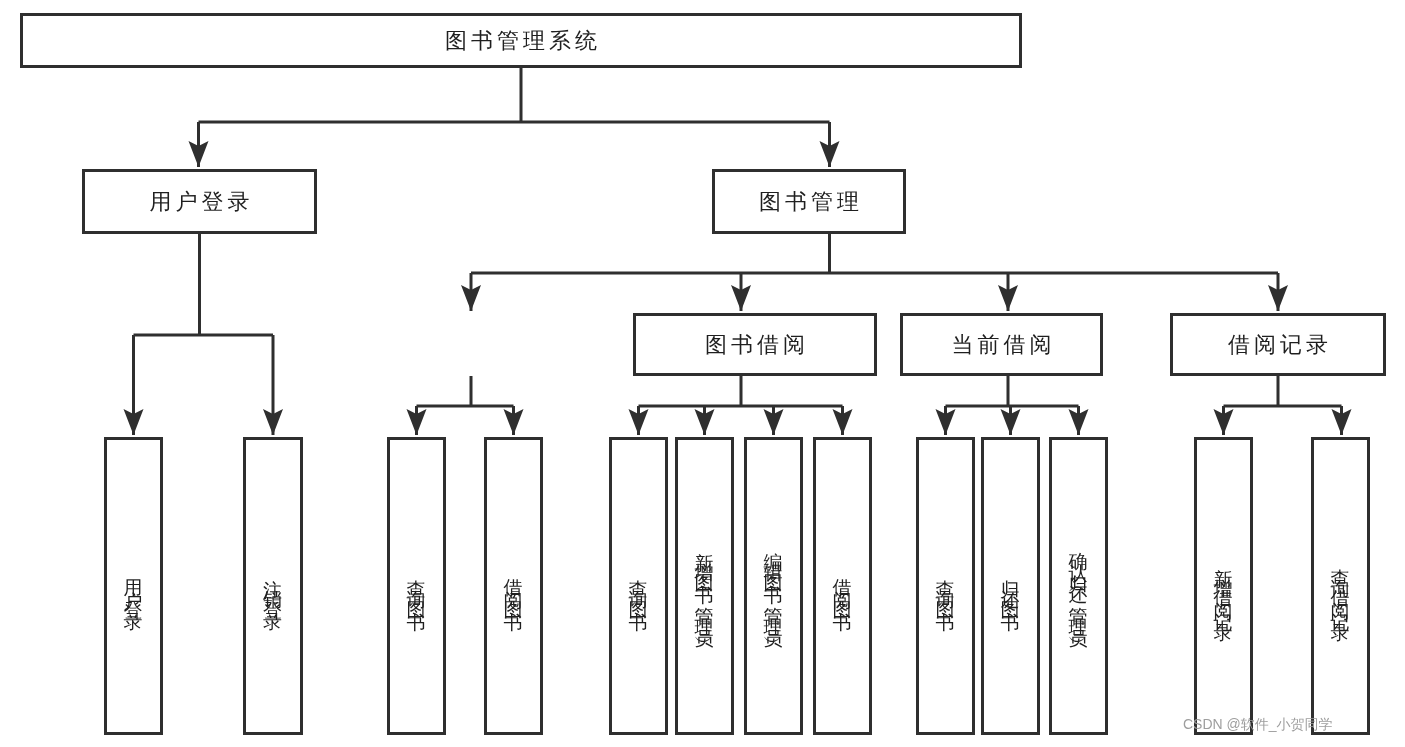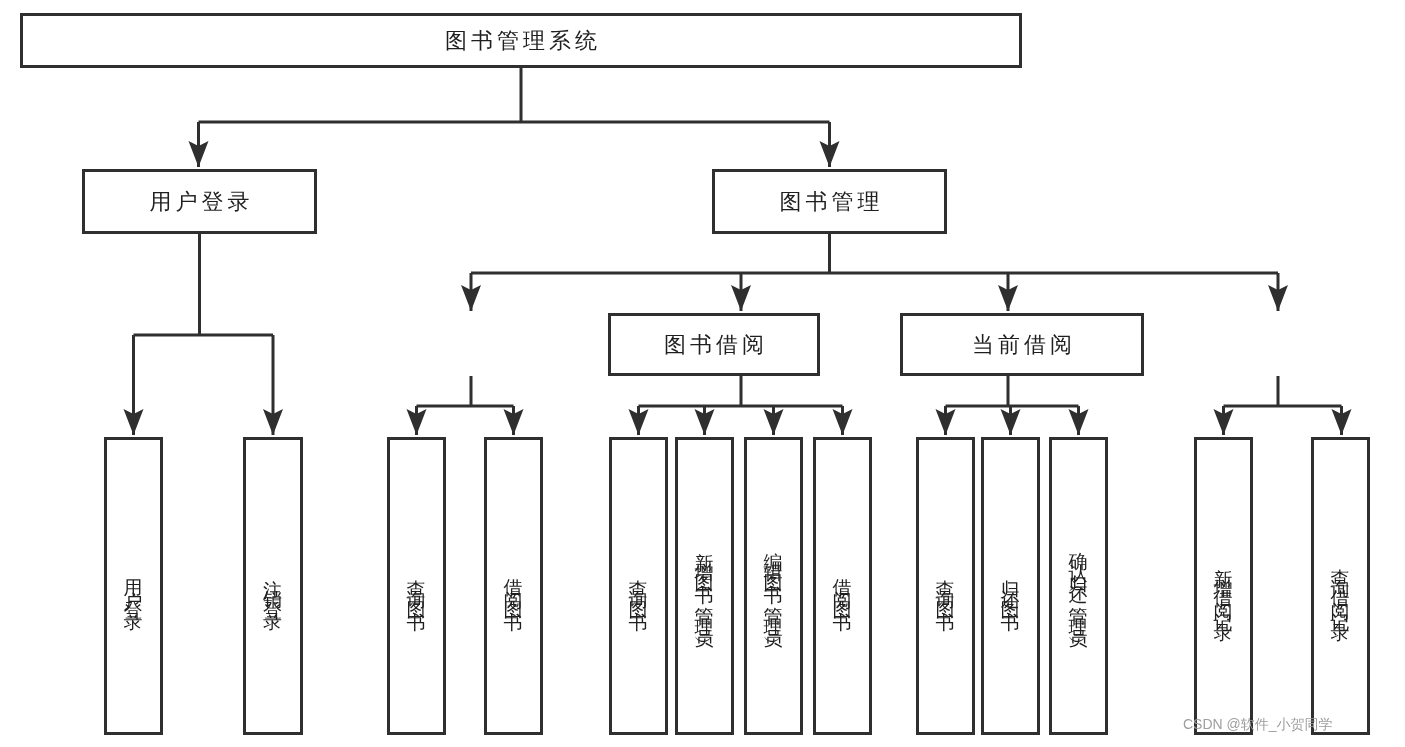--- a/index.html
+++ b/index.html
@@ -99,29 +99,32 @@
     </g>
   </svg>
 
   <div class="box" style="left:20px; top:13px; width:1002px; height:55px;">
     <span class="h-label">图书管理系统</span>
   </div>
 
   <div class="box" style="left:82px; top:169px; width:235px; height:65px;">
     <span class="h-label">用户登录</span>
   </div>
-  <div class="box" style="left:712px; top:169px; width:235px; height:65px;">
+  <div class="box" style="left:712px; top:169px; width:194px; height:65px;">
     <span class="h-label">图书管理</span>
   </div>
 
-  <div class="box" style="left:608px; top:313px; width:212px; height:63px;font-family:Liberation Serif, serif;">
+  <div class="box" style="left:633px; top:313px; width:244px; height:63px;font-family:Liberation Serif, serif;">
     <span class="h-label">图书借阅</span>
   </div>
-  <div class="box" style="left:900px; top:313px; width:244px; height:63px;">
+  <div class="box" style="left:900px; top:313px; width:203px; height:63px;">
     <span class="h-label">当前借阅</span>
+  </div>
+  <div class="box" style="left:1170px; top:313px; width:216px; height:63px;">
+    <span class="h-label">借阅记录</span>
   </div>
 
   <div class="box v-box" style="left:104px; top:437px; width:59px; height:298px;">
     <span class="v-label">用户登录</span>
   </div>
   <div class="box v-box" style="left:243px; top:437px; width:60px; height:298px;">
     <span class="v-label">注销登录</span>
   </div>
 
   <div class="box v-box" style="left:387px; top:437px; width:59px; height:298px;">

